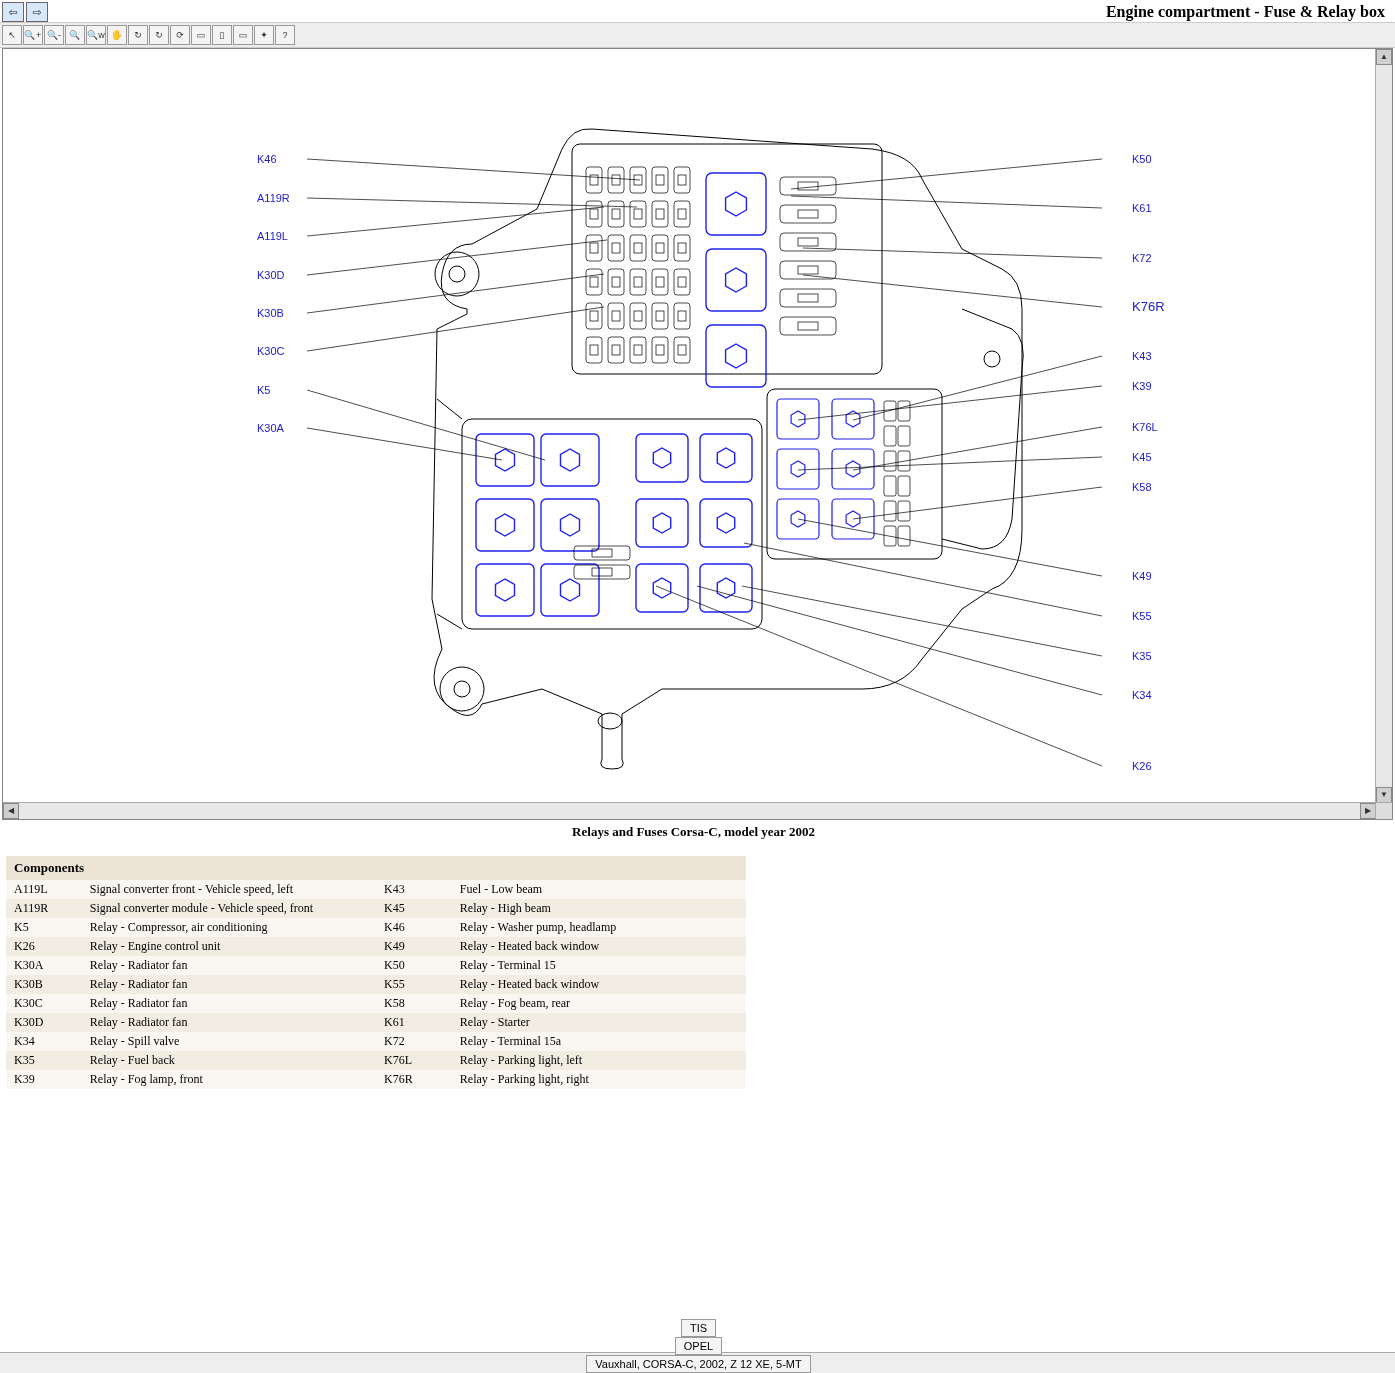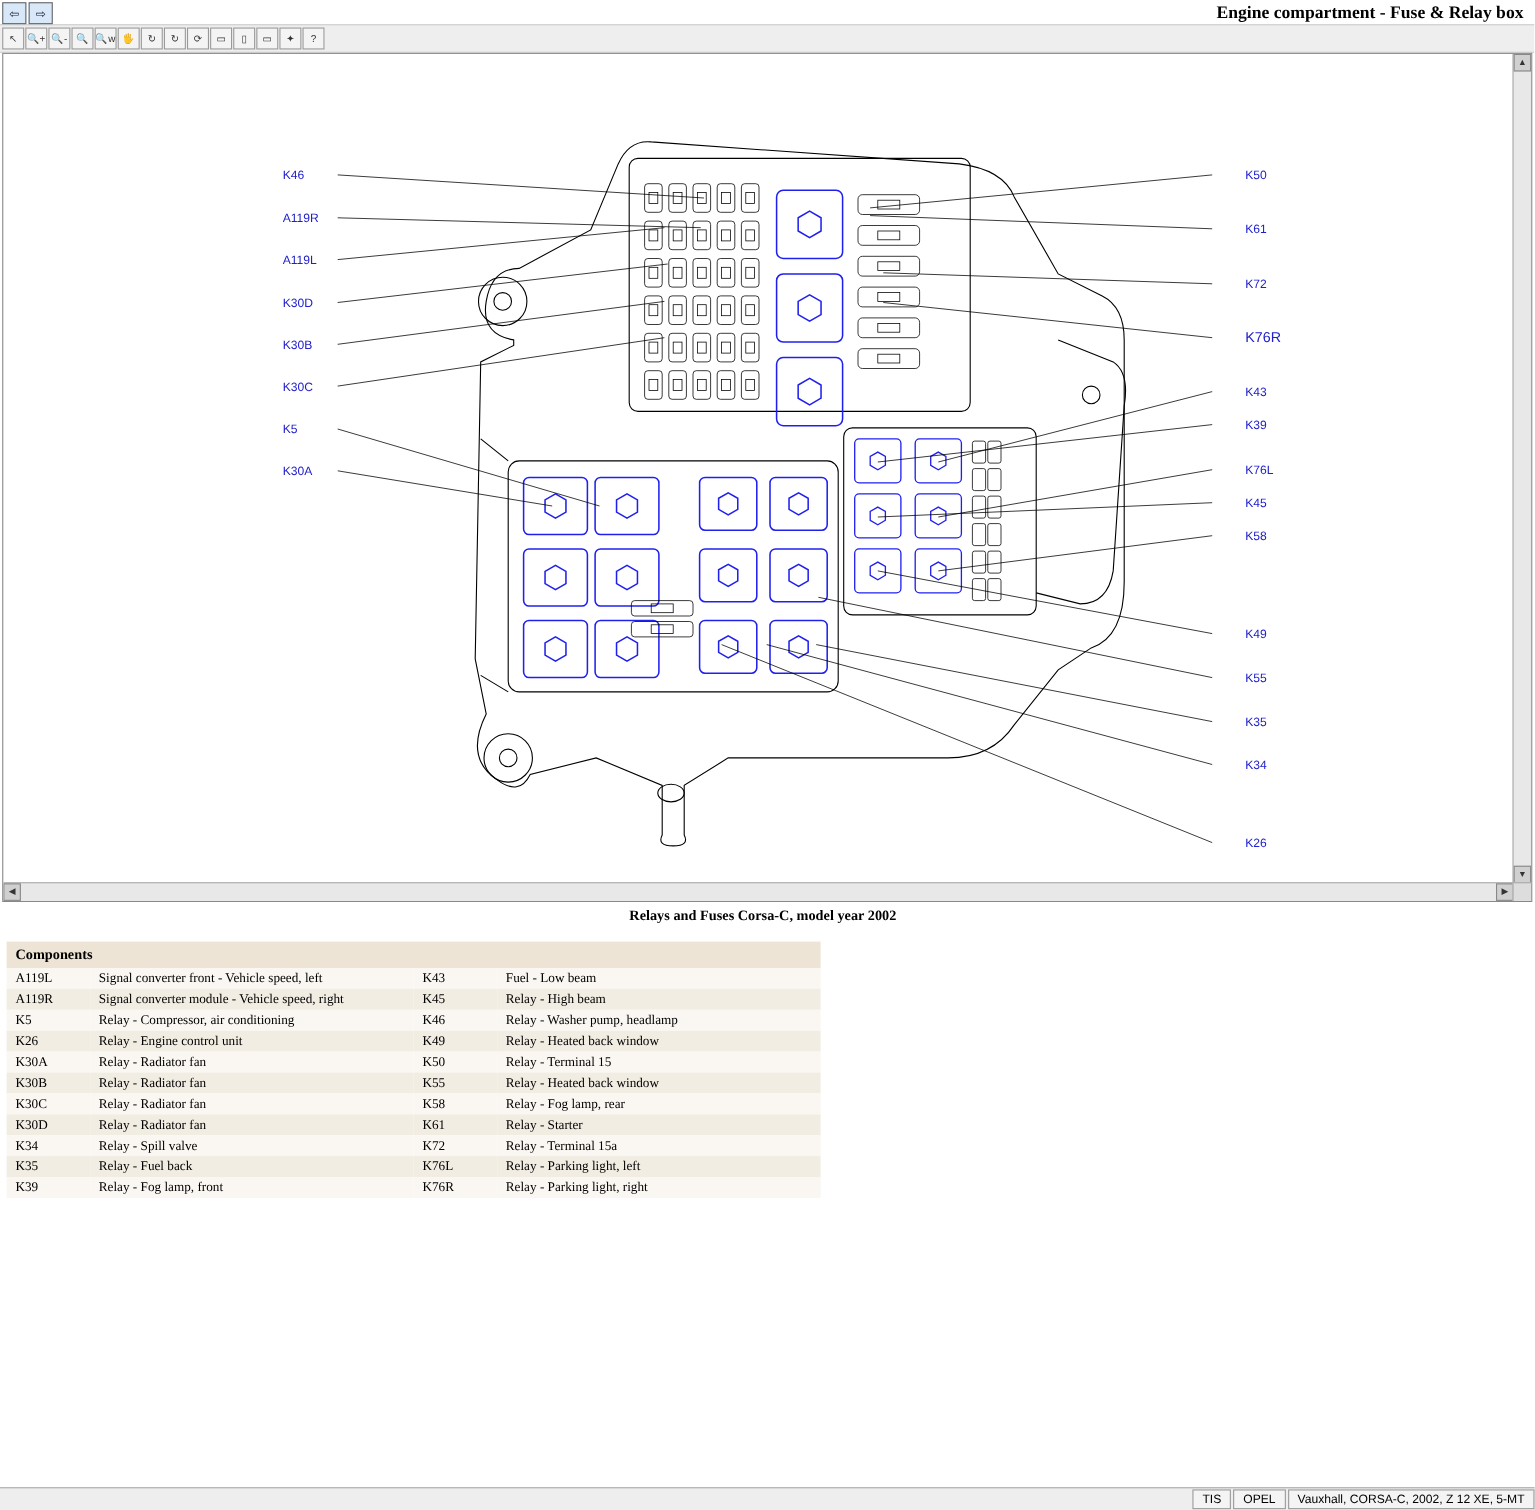--- a/index.html
+++ b/index.html
@@ -149,20 +149,21 @@
     position: fixed;
     bottom: 0; left: 0; right: 0;
     height: 20px;
     background: #eee;
     border-top: 1px solid #aaa;
     display: flex;
     justify-content: flex-end;
     align-items: center;
     font-size: 11px;
     font-family: Arial, sans-serif;
+    flex-direction: column;
   }
   .status-cell {
     border: 1px solid #999;
     background: #f4f4f4;
     padding: 2px 8px;
     margin-left: 2px;
   }
   .label-text {
     font-family: Arial, sans-serif;
     font-size: 11px;
@@ -500,21 +501,21 @@
   </thead>
   <tbody id="comp-body">
       <tr class="odd">
         <td class="code">A119L</td>
         <td class="desc">Signal converter front - Vehicle speed, left</td>
         <td class="code">K43</td>
         <td class="desc">Fuel - Low beam</td>
       </tr>
       <tr class="even">
         <td class="code">A119R</td>
-        <td class="desc">Signal converter module - Vehicle speed, right</td>
+        <td class="desc">Signal converter module - Vehicle speed, front</td>
         <td class="code">K45</td>
         <td class="desc">Relay - High beam</td>
       </tr>
       <tr class="odd">
         <td class="code">K5</td>
         <td class="desc">Relay - Compressor, air conditioning</td>
         <td class="code">K46</td>
         <td class="desc">Relay - Washer pump, headlamp</td>
       </tr>
       <tr class="even">
@@ -532,21 +533,21 @@
       <tr class="even">
         <td class="code">K30B</td>
         <td class="desc">Relay - Radiator fan</td>
         <td class="code">K55</td>
         <td class="desc">Relay - Heated back window</td>
       </tr>
       <tr class="odd">
         <td class="code">K30C</td>
         <td class="desc">Relay - Radiator fan</td>
         <td class="code">K58</td>
-        <td class="desc">Relay - Fog lamp, rear</td>
+        <td class="desc">Relay - Fog beam, rear</td>
       </tr>
       <tr class="even">
         <td class="code">K30D</td>
         <td class="desc">Relay - Radiator fan</td>
         <td class="code">K61</td>
         <td class="desc">Relay - Starter</td>
       </tr>
       <tr class="odd">
         <td class="code">K34</td>
         <td class="desc">Relay - Spill valve</td>

